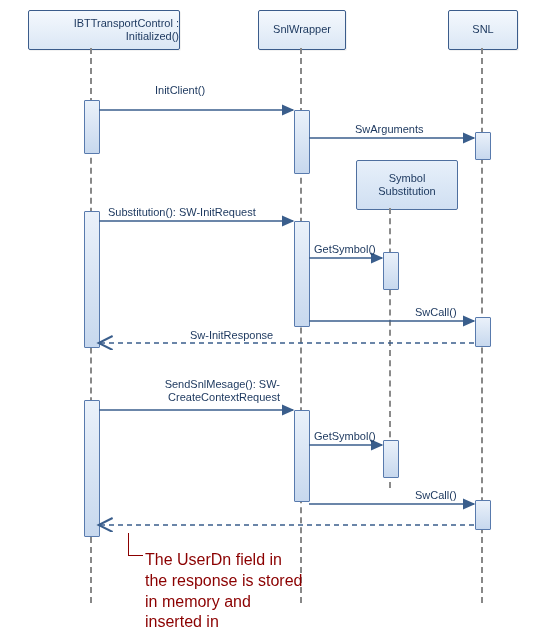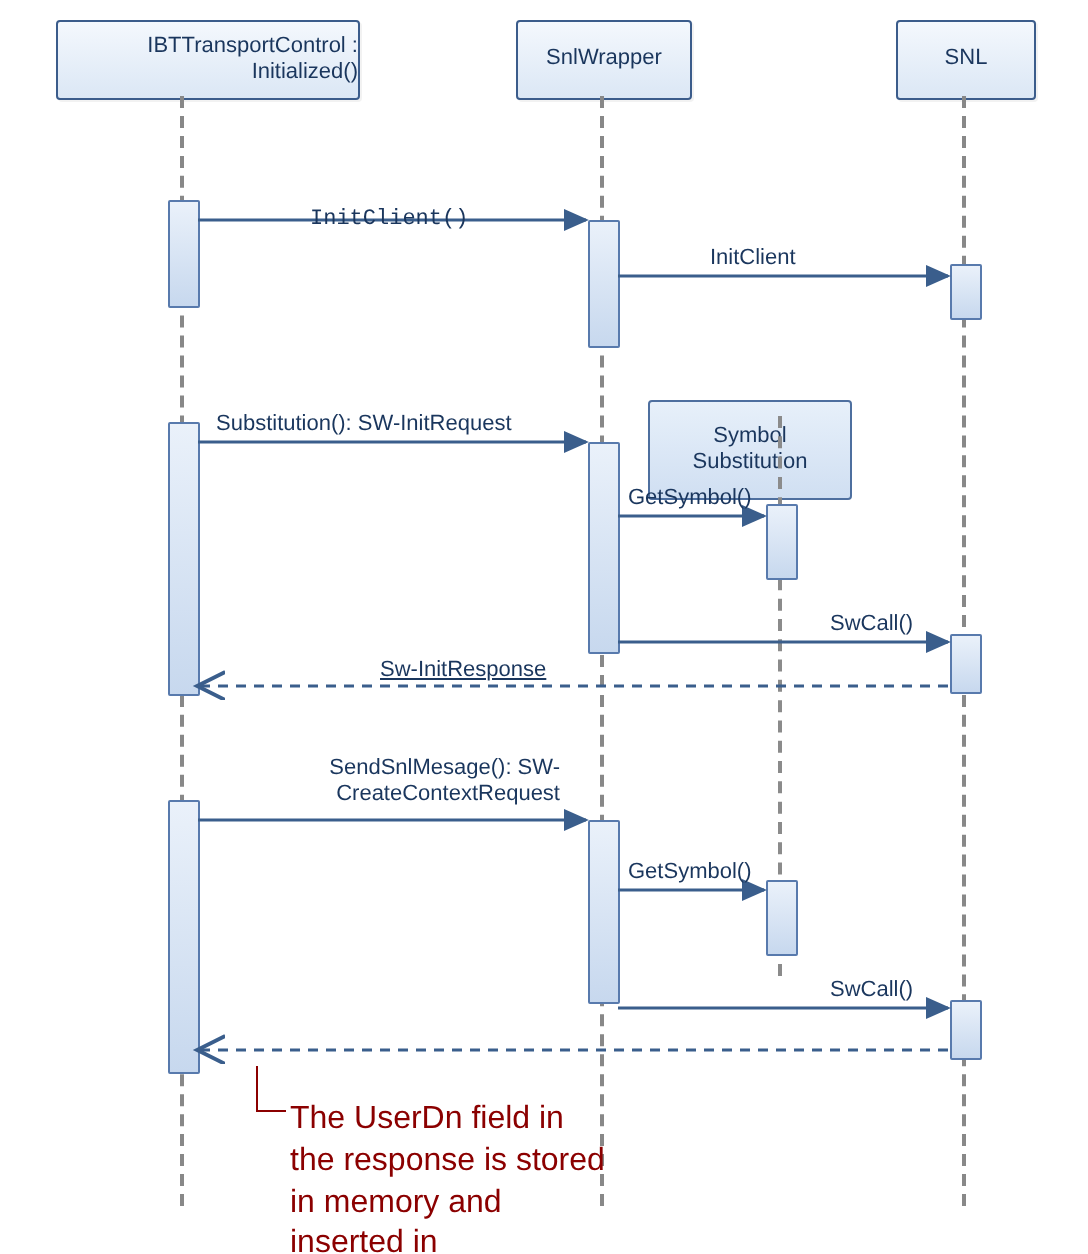--- a/index.html
+++ b/index.html
@@ -74,21 +74,21 @@
     position: absolute;
     background: linear-gradient(#e7f0fa, #d0dff2);
     border: 1px solid #4e6f9f;
     text-align: center;
     display: flex;
     align-items: center;
     justify-content: center;
     line-height: 1.2;
     border-radius: 2px;
   }
-  .objbox.symsub { left: 324px; top: 160px; width: 100px; height: 48px; margin-top: 40px; }
+  .objbox.symsub { left: 356px; top: 160px; width: 100px; height: 48px; }
 
   .life-symsub {
     position: absolute;
     border-left: 2px dashed #8b8b8b;
     left: 389px;
     top: 208px;
     height: 280px;
   }
 
   
@@ -173,26 +173,26 @@
 
     <line x1="99" y1="410" x2="293" y2="410" stroke="#3a5e8c" stroke-width="1.4" marker-end="url(#arrow-solid)"></line>
 
     <line x1="309" y1="445" x2="382" y2="445" stroke="#3a5e8c" stroke-width="1.4" marker-end="url(#arrow-solid)"></line>
 
     <line x1="309" y1="504" x2="474" y2="504" stroke="#3a5e8c" stroke-width="1.4" marker-end="url(#arrow-solid)"></line>
 
     <line x1="474" y1="525" x2="100" y2="525" stroke="#3a5e8c" stroke-width="1.4" stroke-dasharray="5,4" marker-end="url(#arrow-open)"></line>
   </svg>
 
-  <div class="msg-label" style="left:155px; top:104px;font-family:Liberation Mono, monospace;">InitClient()</div>
-  <div class="msg-label" style="left:355px; top:123px;">InitClient</div>
+  <div class="msg-label" style="left:155px; top:84px;">InitClient()</div>
+  <div class="msg-label" style="left:355px; top:123px;">SwArguments</div>
   <div class="msg-label" style="left:108px; top:206px;">Substitution(): SW-InitRequest</div>
   <div class="msg-label" style="left:314px; top:243px;">GetSymbol()</div>
   <div class="msg-label" style="left:415px; top:306px;">SwCall()</div>
-  <div class="msg-label" style="left:190px; top:329px;text-decoration:underline;">Sw-InitResponse</div>
+  <div class="msg-label" style="left:190px; top:329px;">Sw-InitResponse</div>
   <div class="msg-label multi" style="left:130px; top:378px; width:150px; text-align:right;">SendSnlMesage():
 SW-CreateContextRequest</div>
   <div class="msg-label" style="left:314px; top:430px;">GetSymbol()</div>
   <div class="msg-label" style="left:415px; top:489px;">SwCall()</div>
 
   <div class="note-bracket"></div>
   <div class="note">The UserDn field in the response is stored in memory and inserted in subsequent messages sent to SWIFT</div>
 </div>
 
 </body></html>

